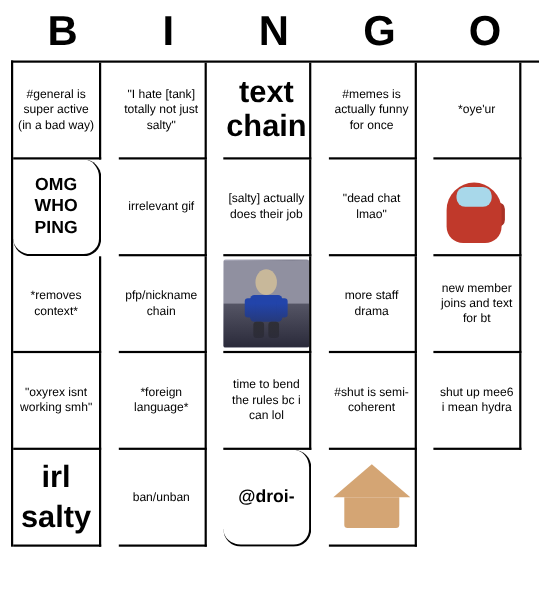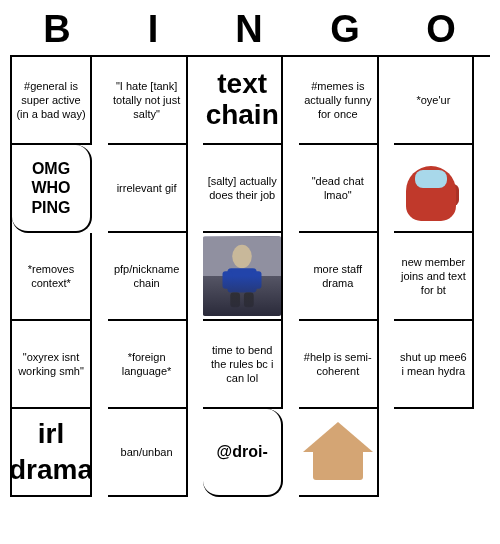--- a/index.html
+++ b/index.html
@@ -187,24 +187,24 @@
         <rect x="42" y="57" width="10" height="15" rx="3" fill="#333"></rect>
       </svg>
     </div>
   </div>
   <div class="cell">more staff drama</div>
 
   <div class="cell">new member joins and text for bt</div>
   <div class="cell">"oxyrex isnt working smh"</div>
   <div class="cell">*foreign language*</div>
   <div class="cell">time to bend the rules bc i can lol</div>
-  <div class="cell">#help is semi-coherent</div>
+  <div class="cell">#shut is semi-coherent</div>
 
   <div class="cell">shut up mee6 i mean hydra</div>
-  <div class="cell xl-text">irl drama</div>
+  <div class="cell xl-text">irl salty</div>
   <div class="cell">ban/unban</div>
   <div class="cell medium-text">@droi-</div>
   <div class="cell">
     <div class="triangle-house">
       <div class="roof"></div>
       <div class="wall"></div>
     </div>
   </div>
 </div>
 

